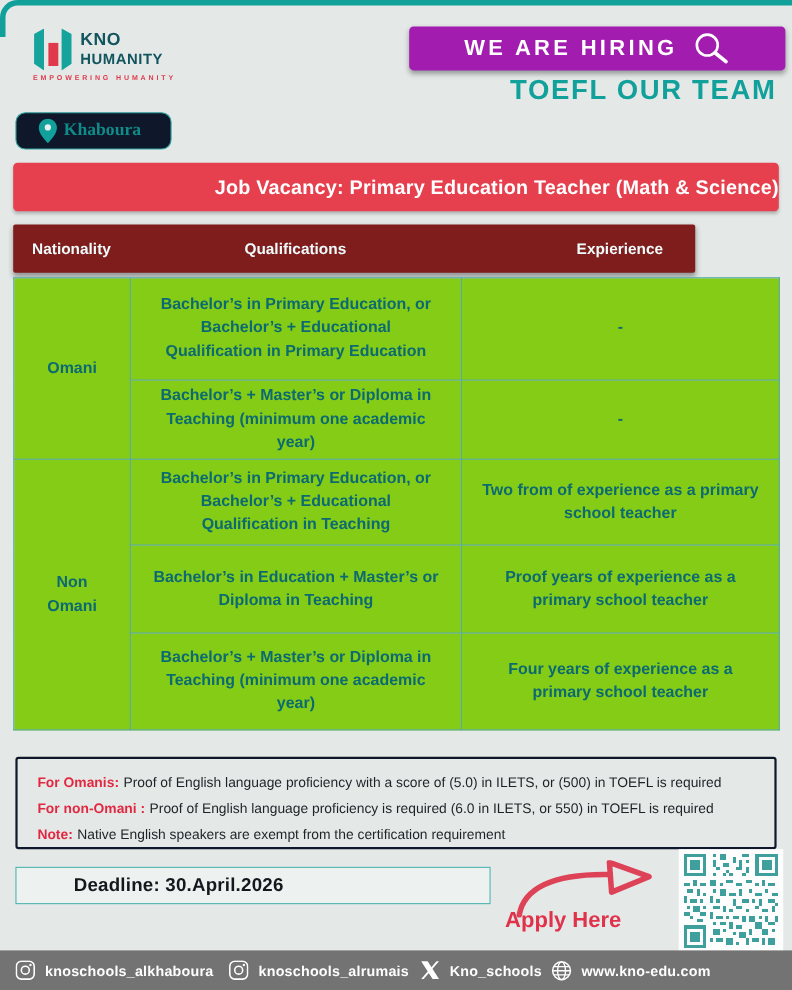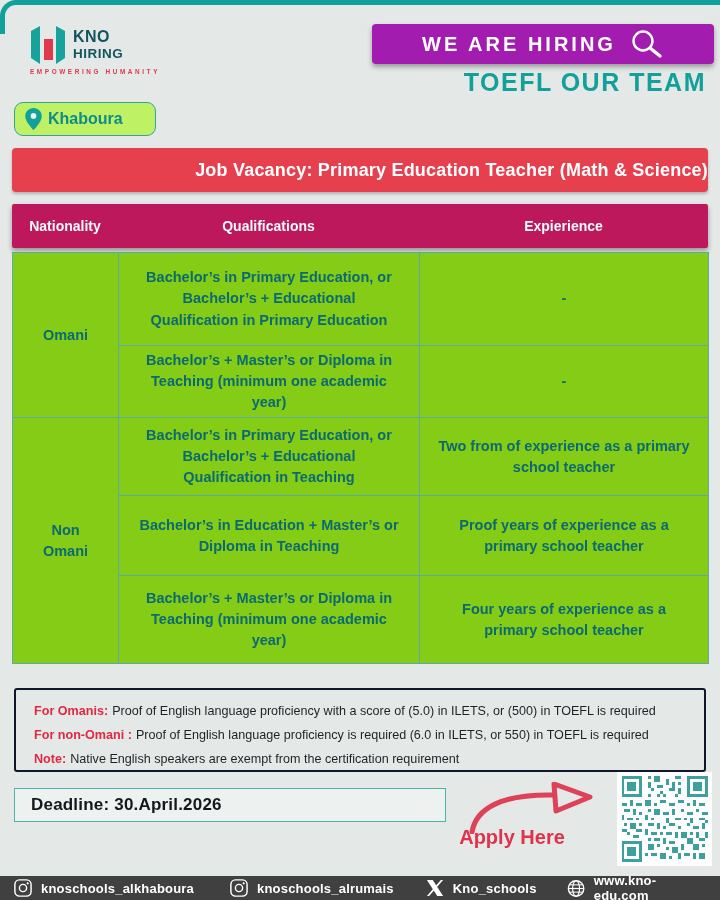--- a/index.html
+++ b/index.html
@@ -23,32 +23,32 @@
 
   
   .hiring-banner { top:24px; left:372px; width:342px; height:40px; background:#a21caf;
                    border-radius:4px; box-shadow:0 3px 5px rgba(60,60,60,.45);
                    display:flex; align-items:center; justify-content:center; gap:14px; }
   .hiring-banner span { color:#fff; font-weight:bold; font-size:20px; letter-spacing:3px; }
   .join-team { top:68px; right:14px; font-size:25px; font-weight:bold; color:#12a09b; letter-spacing:1.5px; }
 
   
   .loc-badge { top:102px; left:14px; width:142px; height:34px; border:1.6px solid #35a4a0;
-               border-radius:9px; background:#bef264; display:flex; align-items:center;
-               padding-left:10px; gap:6px; }
+               border-radius:9px; background:#0f172a; display:flex; align-items:center;
+               padding-left:20px; gap:6px;font-family:Liberation Serif, serif; }
   .loc-badge span { color:#0f8c89; font-weight:bold; font-size:16px; }
 
   
   .vacancy-banner { top:148px; left:12px; width:696px; height:44px; background:#e6404f;
                     border-radius:4px; box-shadow:0 2px 3px rgba(60,60,60,.3);
                     display:flex; align-items:center; justify-content:flex-end; }
   .vacancy-banner div { color:#fff; font-weight:bold; font-size:18px; letter-spacing:.2px; }
 
   
-  .tbl-header { top:204px; left:12px; width:696px; height:44px; background:#be185d;
+  .tbl-header { top:204px; left:12px; width:620px; height:44px; background:#7f1d1d;
                 box-shadow:0 3px 5px rgba(50,50,50,.45); border-radius:2px;
                 display:grid; grid-template-columns:106px 301px 289px; align-items:center; }
   .tbl-header div { text-align:center; color:#eefbfa; font-weight:bold; font-size:14px; }
 
   
   .vac-table { top:252px; left:12px; width:696px; border-collapse:collapse; table-layout:fixed; }
   .vac-table td { border:1px solid #5aaba8; background:#84cc16; text-align:center;
                   vertical-align:middle; color:#0c6a71; font-weight:bold; font-size:14.5px;
                   padding:4px 18px; line-height:1.45; }
   .vac-table col.c1 { width:106px; } .vac-table col.c2 { width:301px; } .vac-table col.c3 { width:289px; }
@@ -56,36 +56,36 @@
   .vac-table tr.r3 { height:78px; } .vac-table tr.r4 { height:80px; } .vac-table tr.r5 { height:88px; }
 
   
   .notes-box { top:688px; left:14px; width:692px; height:84px; border:2px solid #0f172a;
                border-radius:3px; padding:9px 0 0 18px; }
   .note-line { font-size:12.6px; color:#1e2226; line-height:24px; white-space:nowrap; }
   .note-label { color:#e22840; font-weight:bold; margin-right:4px; }
 
   
   .deadline-box { top:788px; left:14px; width:432px; height:34px; border:1.6px solid #4db3ae;
-                  background:#edf1f0; display:flex; align-items:center; padding-left:16px; }
+                  background:#edf1f0; display:flex; align-items:center; padding-left:52px; }
   .deadline-box div { font-weight:bold; font-size:17px; color:#14181c; letter-spacing:.2px; }
 
   
   .apply-arrow { top:782px; left:462px; width:150px; height:52px; }
   .apply-text { top:826px; left:452px; width:120px; text-align:center;
                 color:#e0324a; font-weight:bold; font-size:20px; }
 
   
   .qr-card { top:772px; left:617px; width:95px; height:94px; background:#fdfdfd;
              display:flex; align-items:center; justify-content:center; }
   .qr-card svg { width:87px; height:86px; }
 
   
-  .footer { bottom:0; left:0; right:0; height:24px; background:#404040;
-            display:flex; align-items:center; padding:0 14px; gap:22px; }
+  .footer { bottom:0; left:0; right:0; height:36px; background:#737373;
+            display:flex; align-items:center; padding:0 14px; gap:0; }
   .f-item { display:flex; align-items:center; gap:9px; color:#fff; }
   .f-item .lbl { font-size:13px; font-weight:600; letter-spacing:.2px; }
   .f-item.web .lbl { font-weight:bold; }
   .f-gap1 { margin-right:14px; } .f-gap2 { margin-right:10px; } .f-gap3 { margin-right:8px; }
 </style>
 </head>
 <body>
 
 <div class="canvas">
 
@@ -93,21 +93,21 @@
 
   <div class="abs logo">
     <div class="logo-row">
       <svg class="logo-mark" viewBox="0 0 36 38">
         <path d="M1,5 L10,0 L10,38 L1,32 Z" fill="#15a39b"></path>
         <rect x="14" y="13" width="9" height="21" fill="#e0394b"></rect>
         <path d="M26,0 L35,5 L35,32 L26,38 Z" fill="#15a39b"></path>
       </svg>
       <div class="logo-text">
         <div class="logo-kno">KNO</div>
-        <div class="logo-schools">HIRING</div>
+        <div class="logo-schools">HUMANITY</div>
       </div>
     </div>
     <div class="logo-tagline">EMPOWERING HUMANITY</div>
   </div>
 
   <div class="abs hiring-banner">
     <span>WE ARE HIRING</span>
     <svg width="34" height="30" viewBox="0 0 34 30">
       <circle cx="13" cy="12" r="9.5" fill="none" stroke="#ffffff" stroke-width="2.4"></circle>
       <line x1="20" y1="19" x2="30" y2="27" stroke="#ffffff" stroke-width="3.4" stroke-linecap="round"></line>

